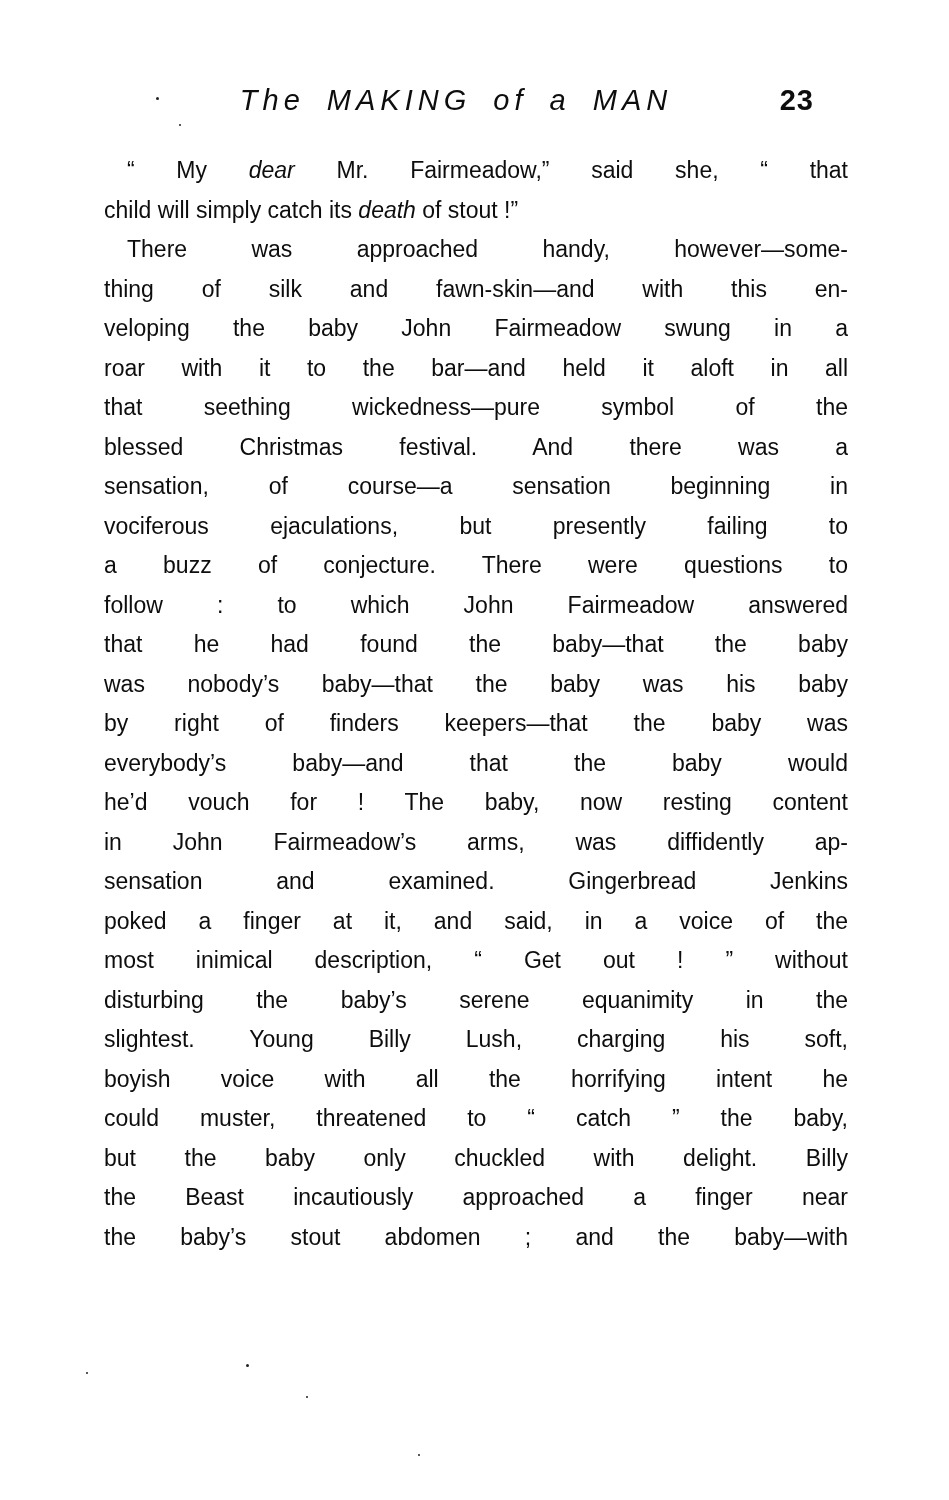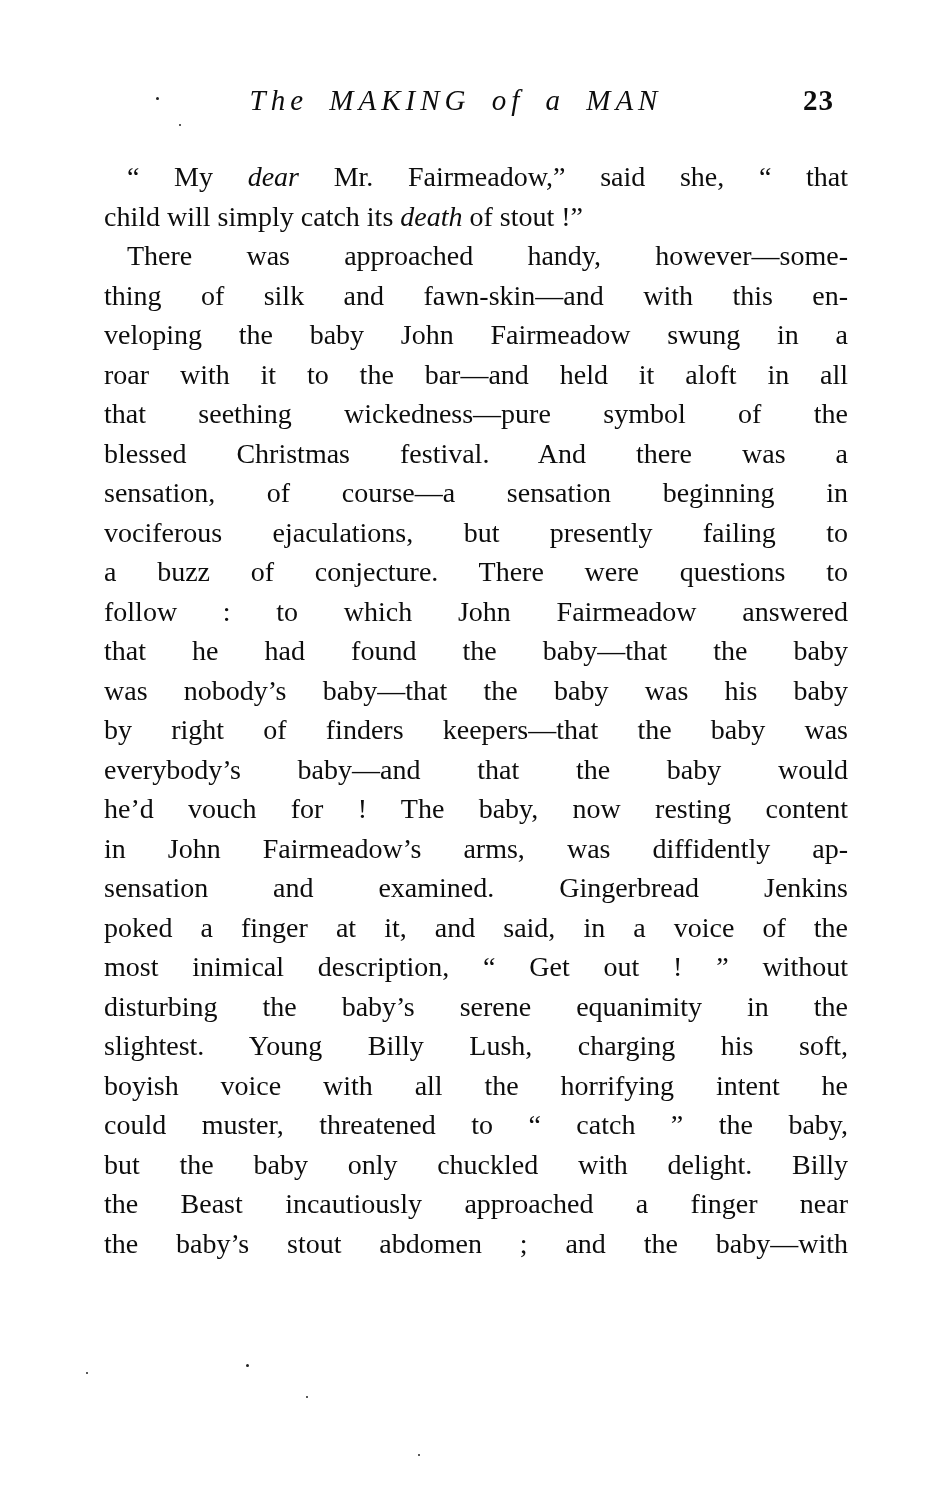--- a/index.html
+++ b/index.html
@@ -6,21 +6,21 @@
     margin: 0;
     padding: 0;
     background: #ffffff;
   }
   .page {
     position: relative;
     width: 949px;
     height: 1500px;
     background: #ffffff;
     color: #0d0d0d;
-    font-family: Liberation Serif, serif;
+    font-family: Liberation Sans, sans-serif;
     overflow: hidden;
   }
   .header {
     position: absolute;
     left: 104px;
     top: 84px;
     width: 744px;
     height: 46px;
   }
   .running-title {
@@ -30,32 +30,32 @@
     top: 0;
     text-align: center;
     font-style: italic;
     font-size: 29px;
     letter-spacing: 5px;
     word-spacing: 9px;
     white-space: nowrap;
   }
   .page-number {
     position: absolute;
-    right: 14px;
+    right: 34px;
     top: 0;
     font-weight: bold;
     font-size: 29px;
     letter-spacing: 1px;
   }
   .text-block {
     position: absolute;
     left: 104px;
-    top: 157px;
+    top: 151px;
     width: 744px;
-    font-size: 28px;
+    font-size: 23px;
   }
   .line {
     height: 39.5px;
     line-height: 39.5px;
     overflow: hidden;
     white-space: normal;
   }
   .line.j {
     text-align: justify;
   }

